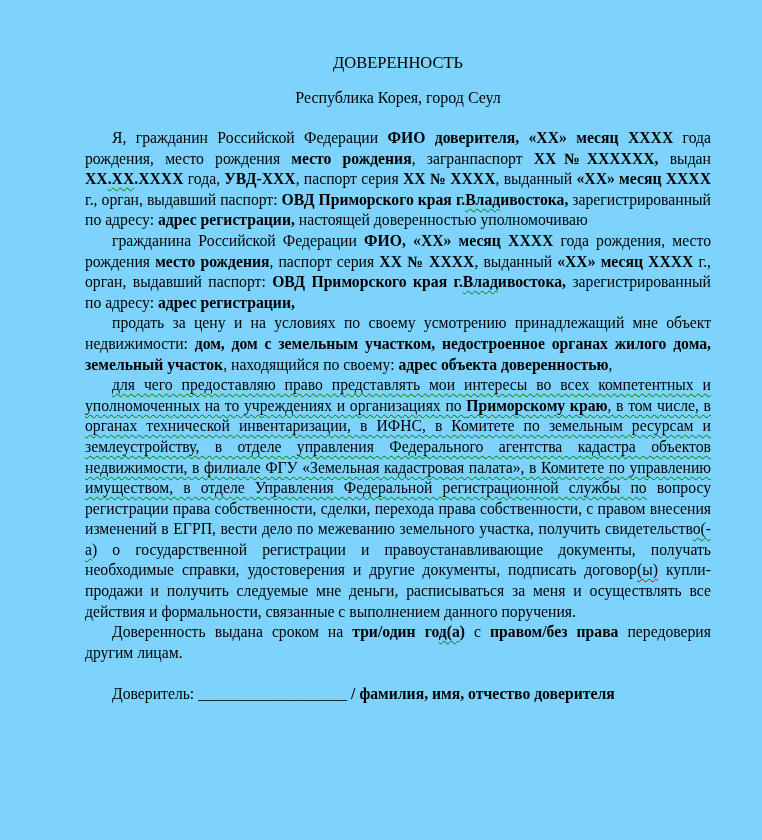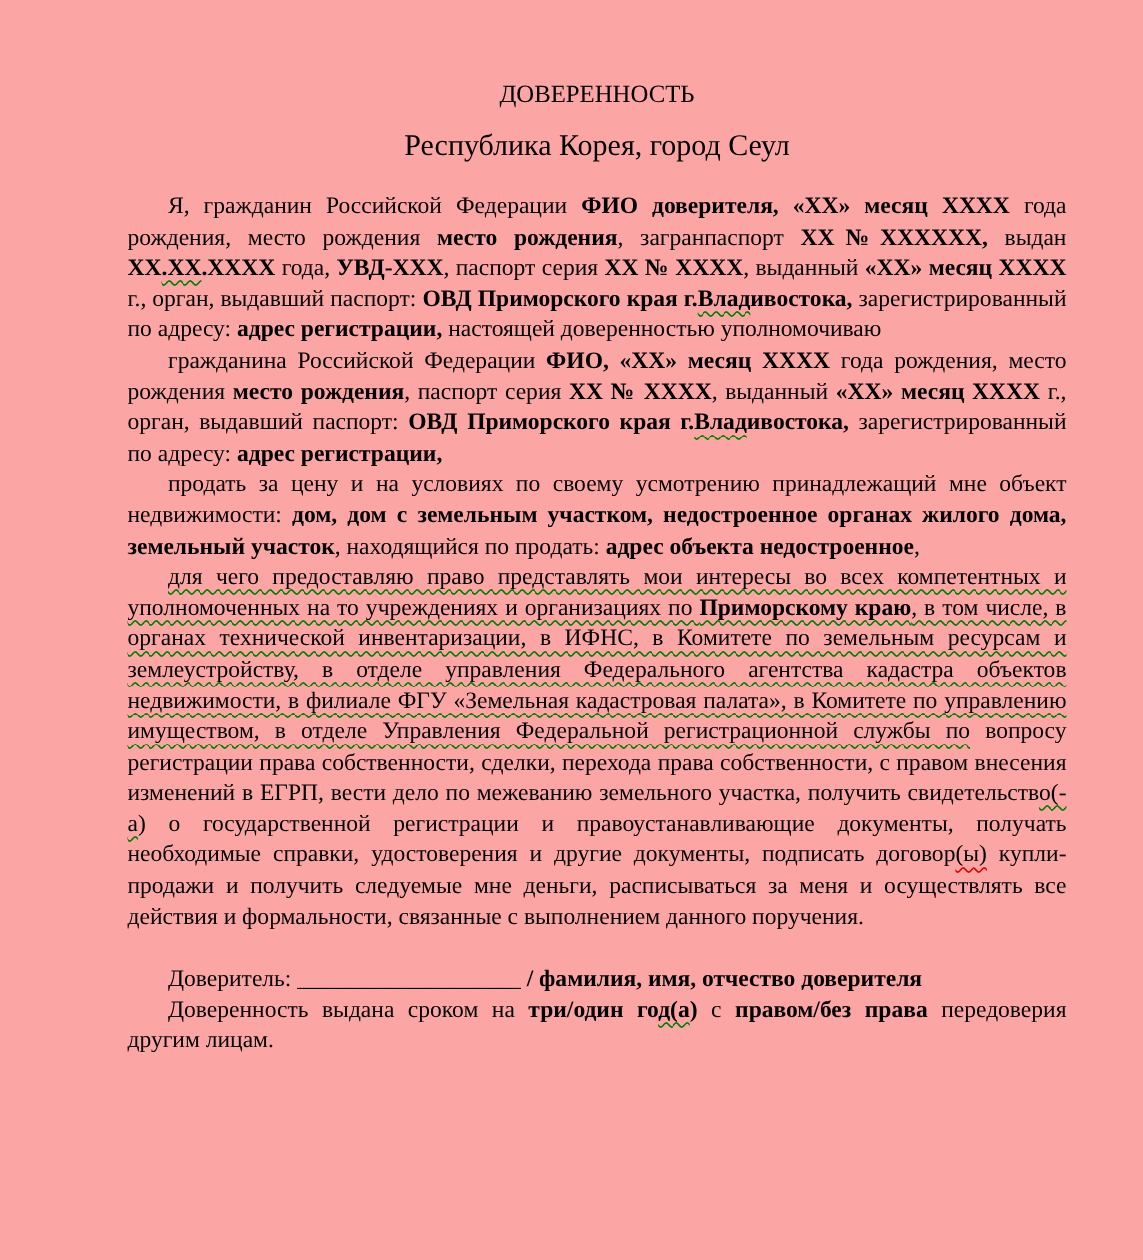--- a/index.html
+++ b/index.html
@@ -9,32 +9,32 @@
     background: #ffffff;
     font-family: "Liberation Serif", "DejaVu Serif", serif;
     color: #000000;
     overflow: hidden;
   }
   .page {
     box-sizing: border-box;
     width: 762px;
     height: 840px;
     padding: 52px 51px 0 85px;
-    background: #fca5a5;
+    background: #7dd3fc;
   }
   .title {
     font-size: 16.5px;
     font-weight: normal;
     text-align: center;
     margin: 0 0 14px 0;
     line-height: 21px;
   }
   .center-line {
     text-align: center;
-    font-size: 20px;
+    font-size: 16px;
     line-height: 21px;
   }
   .b { font-weight: bold; }
   #doc-body { margin-top: 20px; }
   .para {
     margin: 0;
     font-size: 15.7px;
     line-height: 20.6px;
     text-align: justify;
     text-indent: 27px;
@@ -62,18 +62,18 @@
 </style>
 </head>
 <body>
 
 <div class="page">
   <h1 class="title">ДОВЕРЕННОСТЬ</h1>
   <div class="center-line">Республика Корея, город Сеул</div>
   <div id="doc-body">
       <p class="para"><span>Я, гражданин Российской Федерации </span><span class="b">ФИО доверителя, «ХХ» месяц ХХХХ</span><span> года рождения, место рождения </span><span class="b">место рождения</span><span>, загранпаспорт </span><span class="b">ХХ№ХХХХХХ,</span><span> выдан </span><span class="b">ХХ</span><span class="b sq-green">.ХХ</span><span class="b">.ХХХХ</span><span> года, </span><span class="b">УВД-ХХХ</span><span>, паспорт серия </span><span class="b">ХХ № ХХХХ</span><span>, выданный </span><span class="b">«ХХ» месяц ХХХХ</span><span> г., орган, выдавший паспорт: </span><span class="b">ОВД Приморского края г.</span><span class="b sq-green">Влад</span><span class="b">ивостока,</span><span> зарегистрированный по адресу: </span><span class="b">адрес регистрации,</span><span> настоящей доверенностью уполномочиваю</span></p>
       <p class="para"><span>гражданина Российской Федерации </span><span class="b">ФИО, «ХХ» месяц ХХХХ</span><span> года рождения, место рождения </span><span class="b">место рождения</span><span>, паспорт серия </span><span class="b">ХХ № ХХХХ</span><span>, выданный </span><span class="b">«ХХ» месяц ХХХХ</span><span> г., орган, выдавший паспорт: </span><span class="b">ОВД Приморского края г.</span><span class="b sq-green">Влад</span><span class="b">ивостока,</span><span> зарегистрированный по адресу: </span><span class="b">адрес регистрации,</span></p>
-      <p class="para"><span>продать за цену и на условиях по своему усмотрению принадлежащий мне объект недвижимости: </span><span class="b">дом, дом с земельным участком, недостроенное органах жилого дома, земельный участок</span><span>, находящийся по продать: </span><span class="b">адрес объекта недостроенное</span><span>,</span></p>
+      <p class="para"><span>продать за цену и на условиях по своему усмотрению принадлежащий мне объект недвижимости: </span><span class="b">дом, дом с земельным участком, недостроенное органах жилого дома, земельный участок</span><span>, находящийся по своему: </span><span class="b">адрес объекта доверенностью</span><span>,</span></p>
       <p class="para"><span class="sq-green">для чего предоставляю право представлять мои интересы во всех компетентных и уполномоченных на то учреждениях и организациях по </span><span class="b sq-green">Приморскому краю</span><span class="sq-green">, в том числе, в органах технической инвентаризации, в ИФНС, в Комитете по земельным ресурсам и землеустройству, в отделе управления Федерального агентства кадастра объектов недвижимости, в филиале ФГУ «Земельная кадастровая палата», в Комитете по управлению имуществом, в отделе Управления Федеральной регистрационной службы по</span><span> вопросу регистрации права собственности, сделки, перехода права собственности, с правом внесения изменений в ЕГРП, вести дело по межеванию земельного участка, получить свидетельств</span><span class="sq-green">о(-а</span><span>) о государственной регистрации и правоустанавливающие документы, получать необходимые справки, удостоверения и другие документы, подписать договор</span><span class="sq-red">(ы)</span><span> купли-продажи и получить следуемые мне деньги, расписываться за меня и осуществлять все действия и формальности, связанные с выполнением данного поручения.</span></p>
+      <p class="para"><span>Доверенность выдана сроком на </span><span class="b">три/один го</span><span class="b sq-green">д(а</span><span class="b">)</span><span> с </span><span class="b">правом/без права</span><span> передоверия другим лицам.</span></p>
       <p class="para sig"><span>Доверитель: </span><span>___________________</span><span class="b"> / фамилия, имя, отчество доверителя</span></p>
-      <p class="para"><span>Доверенность выдана сроком на </span><span class="b">три/один го</span><span class="b sq-green">д(а</span><span class="b">)</span><span> с </span><span class="b">правом/без права</span><span> передоверия другим лицам.</span></p>
     </div>
 </div>
 
 </body></html>

